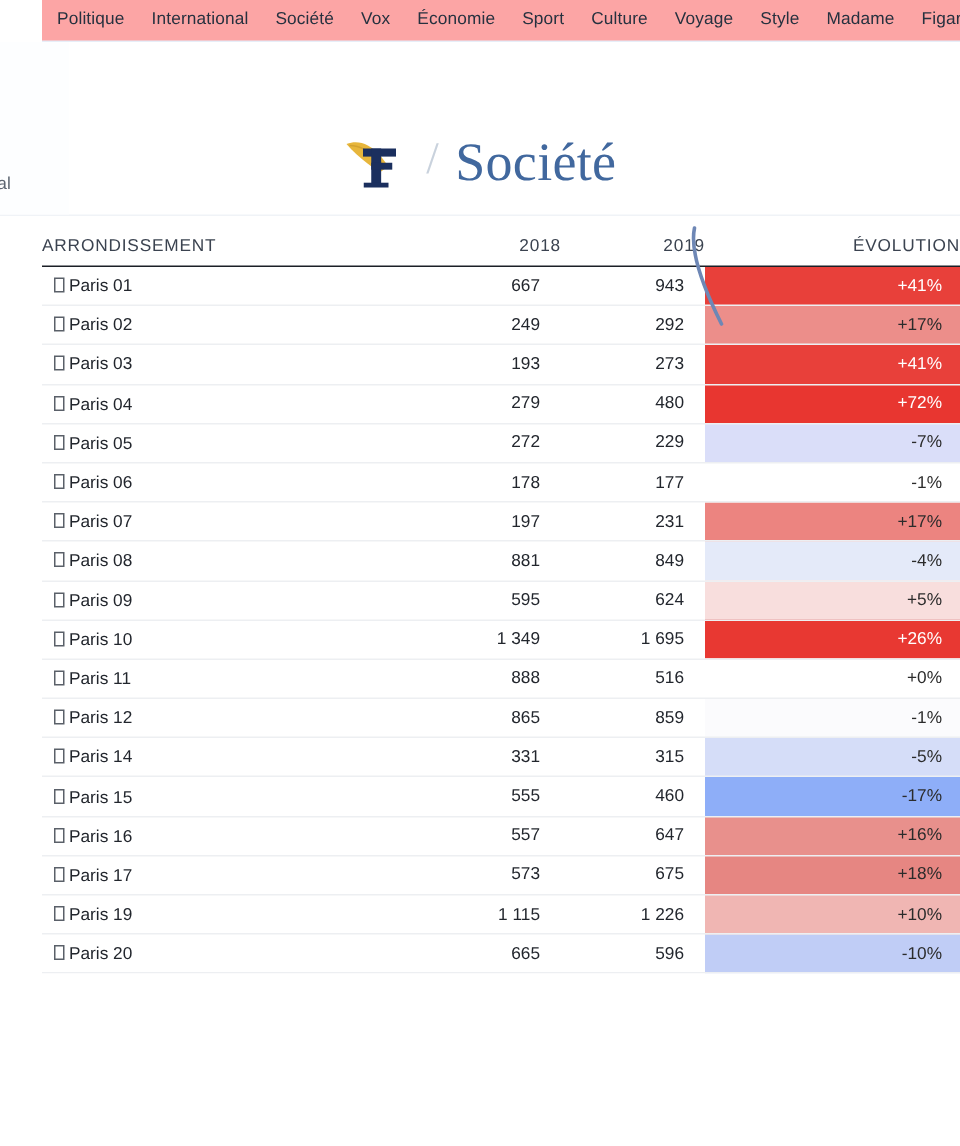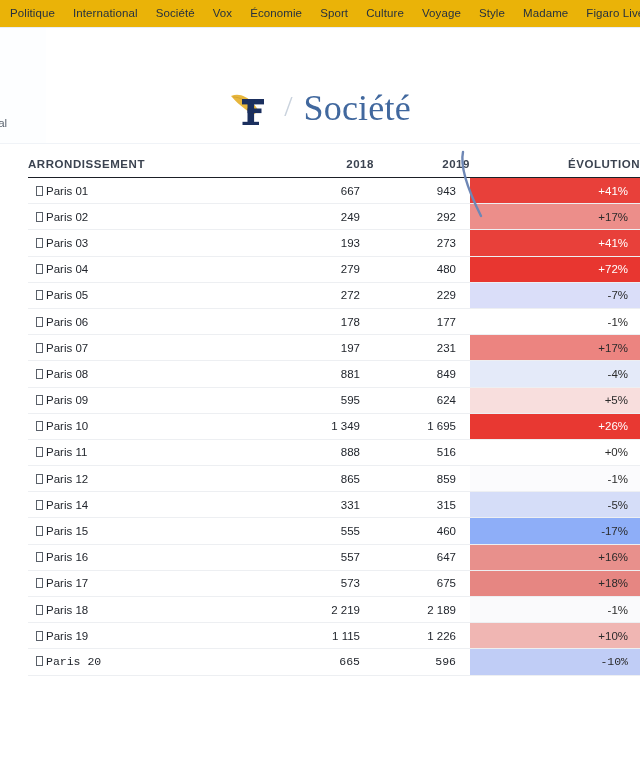--- a/index.html
+++ b/index.html
@@ -11,27 +11,28 @@
     height: 764px;
     background: #ffffff;
     font-family: "Liberation Sans", sans-serif;
     overflow: hidden;
     position: relative;
   }
 
   
   #top-nav {
     height: 28px;
-    background: #eab308;
+    background: #fca5a5;
     border-bottom: 1px solid #e7eef8;
     display: flex;
     align-items: center;
     padding: 0 6px 0 10px;
     box-sizing: border-box;
     white-space: nowrap;
+    margin-left: 28px;
   }
   .nav-item {
     font-size: 11.5px;
     color: #26313f;
     margin-right: 18px;
     letter-spacing: 0.1px;
     cursor: pointer;
     line-height: 1;
   }
   .nav-spacer { flex: 1 1 auto; }
@@ -109,21 +110,21 @@
     table-layout: fixed;
   }
   #data-table col.c-arr   { width: 250px; }
   #data-table col.c-2018  { width: 96px;  }
   #data-table col.c-2019  { width: 96px;  }
   #data-table col.c-evo   { width: 170px; }
 
   #data-table thead th {
     font-size: 11.5px;
     color: #3b4350;
-    font-weight: 700;
+    font-weight: 400;
     letter-spacing: 0.55px;
     padding: 14px 0 7px 0;
     border-bottom: 1.6px solid #1b1f26;
     background: #ffffff;
   }
   th.h-arr { text-align: left;  padding-left: 8px; }
   th.h-num { text-align: right; padding-right: 14px; }
   th.h-evo { text-align: right; padding-right: 12px; }
 
   #data-table tbody tr { height: 26.2px; }
@@ -157,21 +158,21 @@
     width: 7px;
     height: 10px;
     border: 1px solid #5a6069;
     margin-right: 3px;
     position: relative;
     top: 1px;
     box-sizing: border-box;
   }
   tbody tr:nth-child(even) td { background: #fcfcfd; }
   tbody tr:nth-child(even) td.t-evo { background: transparent; }
-  tbody tr:last-child td { border-bottom: 1px solid #dfe2e6; font-family: Liberation Mono, monospace; }
+  tbody tr:last-child td { border-bottom: 1px solid #dfe2e6; }
 
   #bottom-pad { height: 40px; background: #ffffff; }
 </style>
 </head>
 <body>
 
 <div id="top-nav">
   <div class="nav-item">Politique</div>
   <div class="nav-item">International</div>
   <div class="nav-item">Société</div>
@@ -321,26 +322,20 @@
           <td class="t-num">647</td>
           <td class="t-evo" style="background: rgb(232, 144, 140); color: rgb(43, 43, 43);">+16%</td>
         </tr>
         <tr>
           <td class="t-arr"><span class="tofu"></span><span>Paris 17</span></td>
           <td class="t-num">573</td>
           <td class="t-num">675</td>
           <td class="t-evo" style="background: rgb(230, 134, 130); color: rgb(43, 43, 43); text-align: right;">+18%</td>
         </tr>
         <tr>
-          <td class="t-arr"><span class="tofu"></span><span>Paris 18</span></td>
-          <td class="t-num">2 219</td>
-          <td class="t-num">2 189</td>
-          <td class="t-evo" style="background: rgb(250, 250, 252); color: rgb(43, 43, 43);">-1%</td>
-        </tr>
-        <tr>
           <td class="t-arr"><span class="tofu"></span><span>Paris 19</span></td>
           <td class="t-num">1 115</td>
           <td class="t-num">1 226</td>
           <td class="t-evo" style="background: rgb(240, 182, 179); color: rgb(43, 43, 43);">+10%</td>
         </tr>
         <tr>
           <td class="t-arr"><span class="tofu"></span><span>Paris 20</span></td>
           <td class="t-num">665</td>
           <td class="t-num">596</td>
           <td class="t-evo" style="background: rgb(192, 205, 246); color: rgb(43, 43, 43);">-10%</td>

